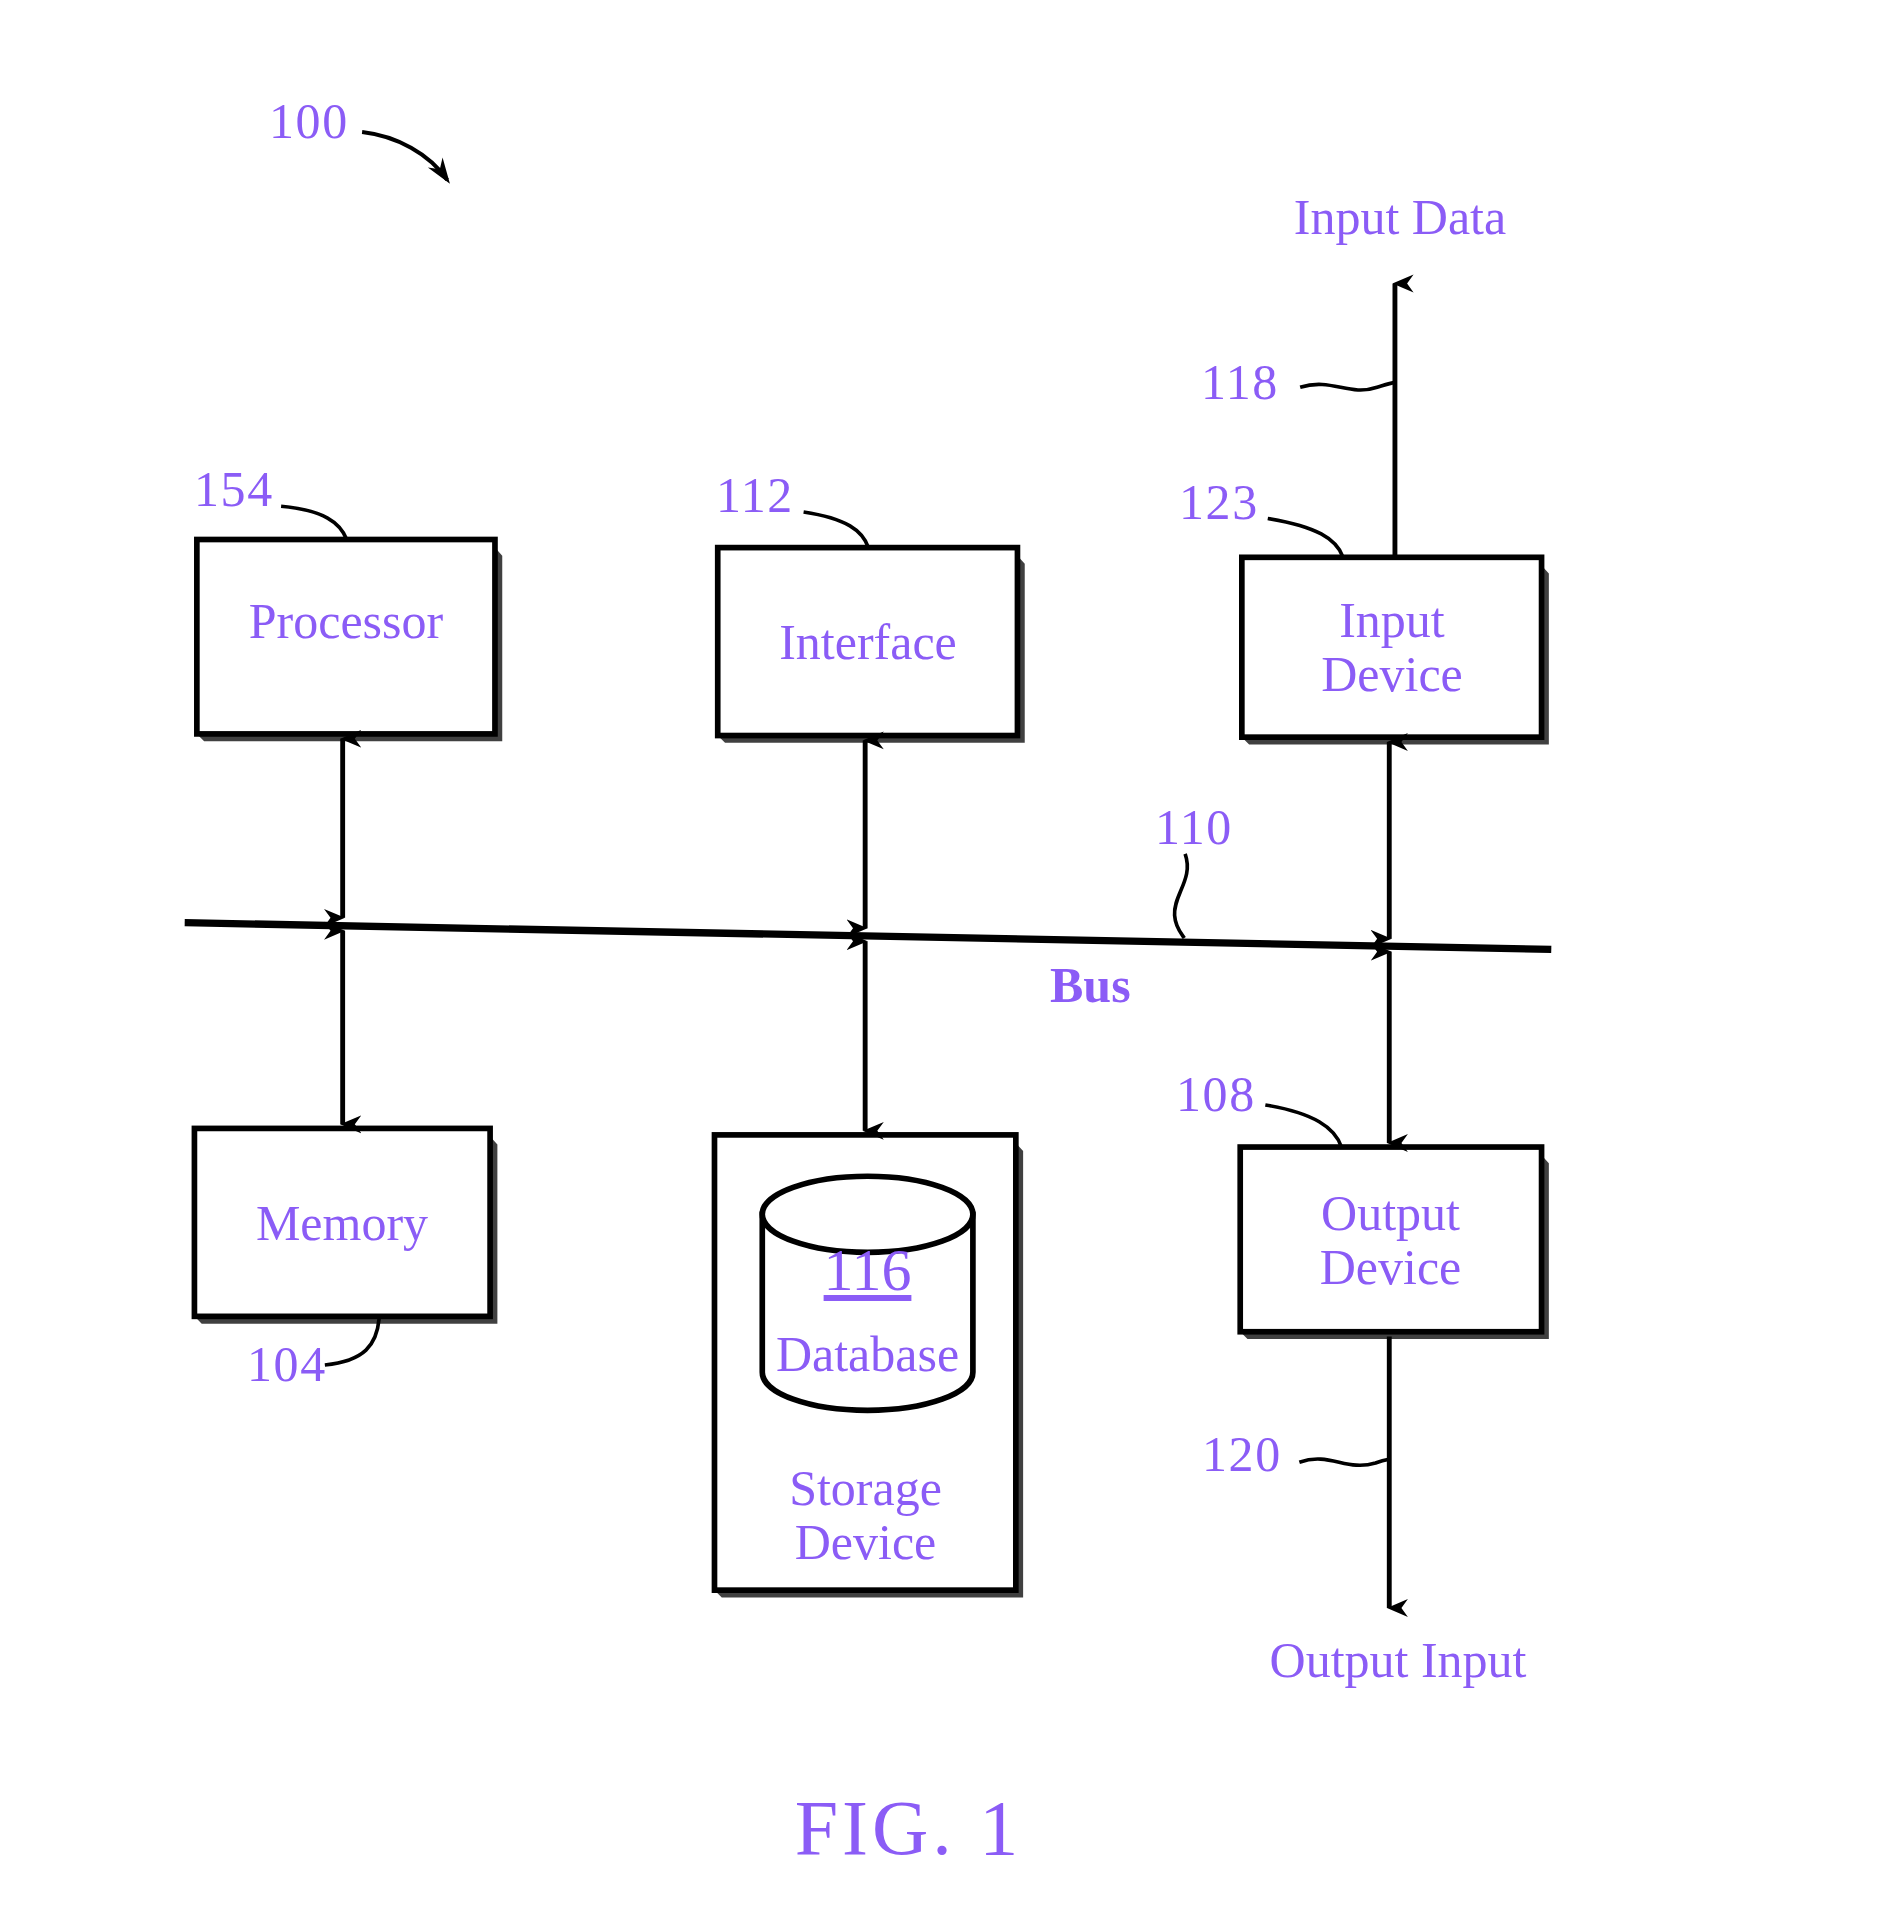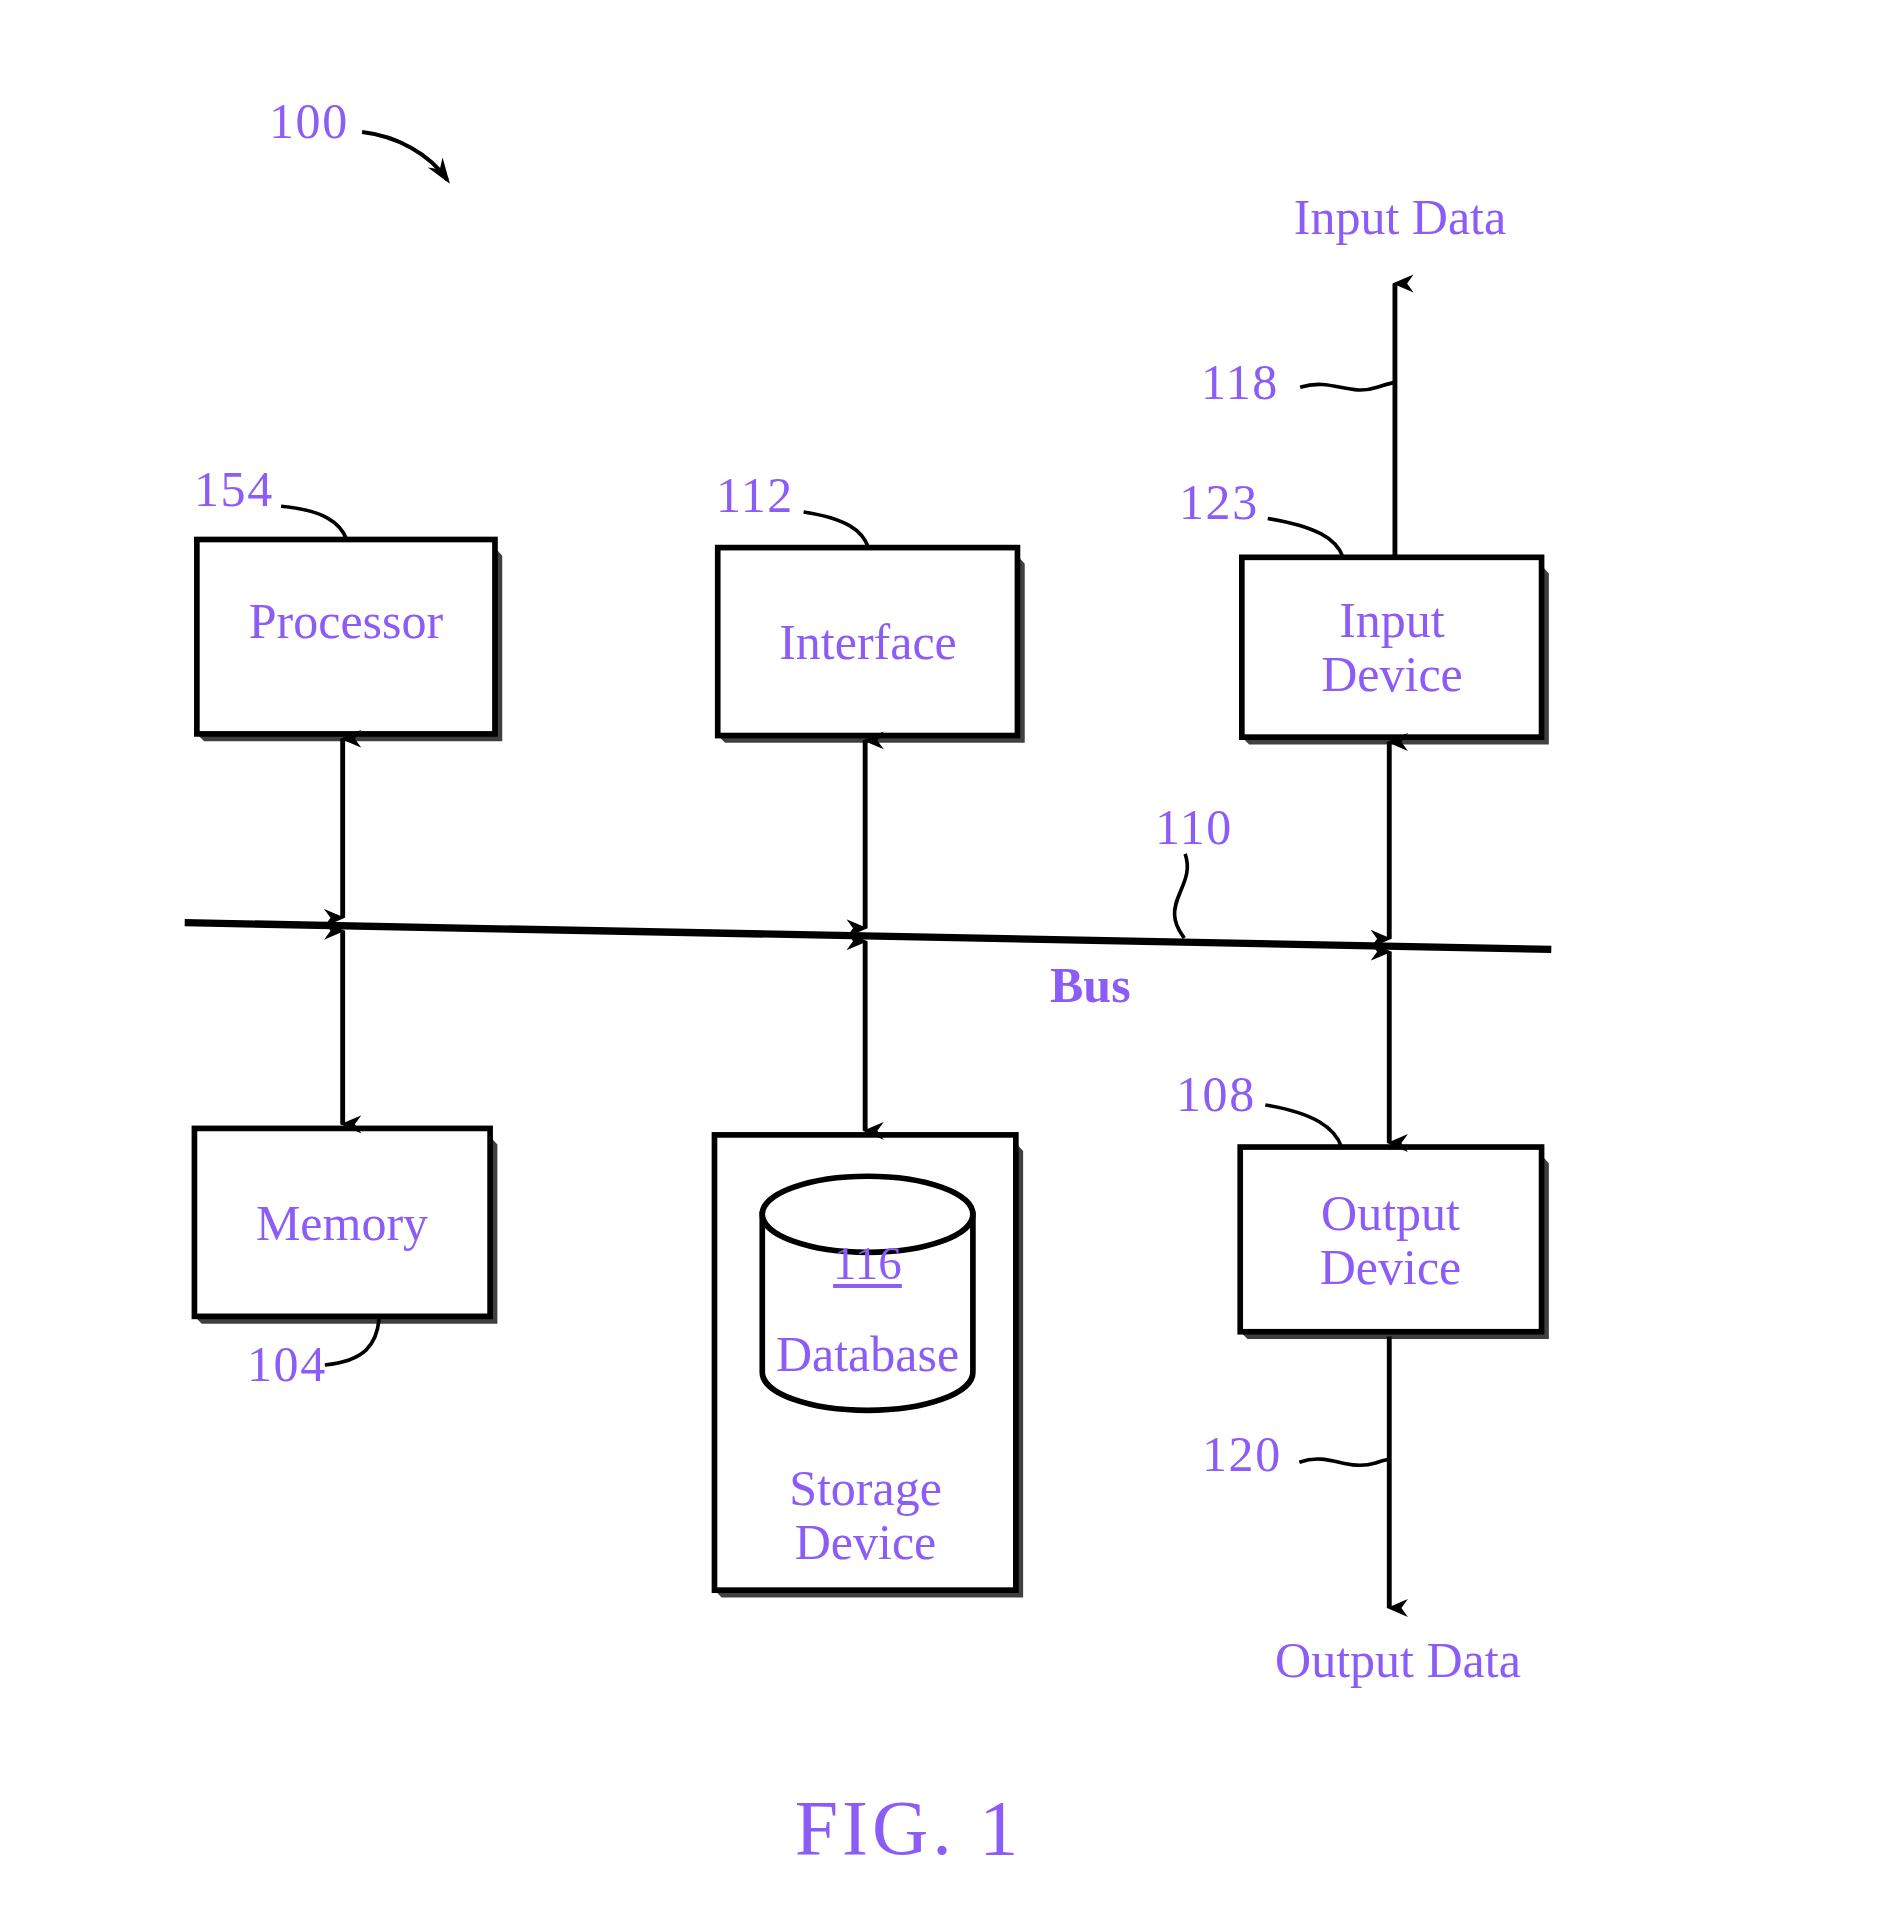--- a/index.html
+++ b/index.html
@@ -41,21 +41,21 @@
     text-align: center;
   }
   .flow-text {
     font-size: 50px;
     text-align: center;
   }
   .bus-text {
     font-size: 50px;
   }
   .db-num {
-    font-size: 47px;
+    font-size: 60px;
     text-align: center;
     text-decoration: underline;
     text-underline-offset: 4.9px;
   }
   .db-text {
     font-size: 50px;
     text-align: center;
   }
   .fig-caption {
     font-size: 78px;
@@ -225,18 +225,18 @@
 
   <div class="lbl db-num" style="left:762px; top:1238px; width:211px;">116</div>
   <div class="lbl db-text" style="left:746px; top:1327px; width:243px;">Database</div>
 
   <div class="centerbox" style="left:715px; top:1446px; width:301px; height:138px;">
     <div class="lbl box-text" style="position:static;">Storage</div>
     <div class="lbl box-text" style="position:static;">Device</div>
   </div>
 
   <div class="lbl ref-num" style="left:1202px; top:1427px;">120</div>
-  <div class="lbl flow-text" style="left:1167px; top:1633px; width:462px;">Output Data</div>
+  <div class="lbl flow-text" style="left:1167px; top:1633px; width:462px;">Output Input</div>
 
   <div class="lbl fig-caption" style="left:625px; top:1786px; width:567px;">FIG. 1</div>
 
 </div>
 
 
 </body></html>

